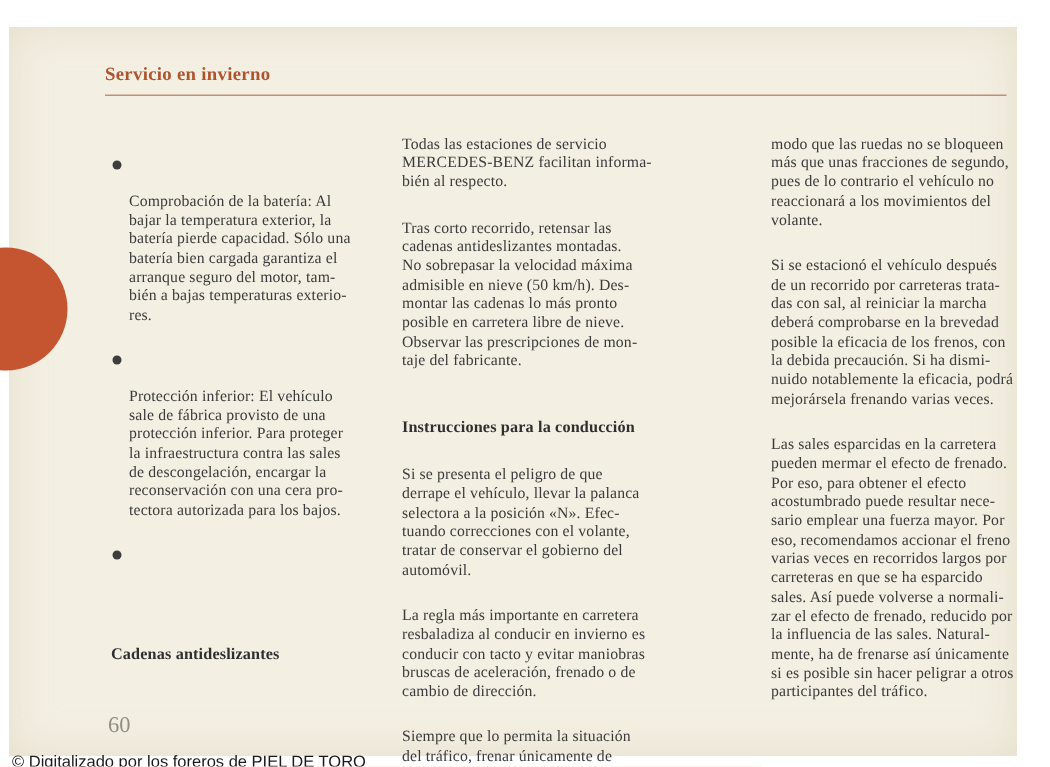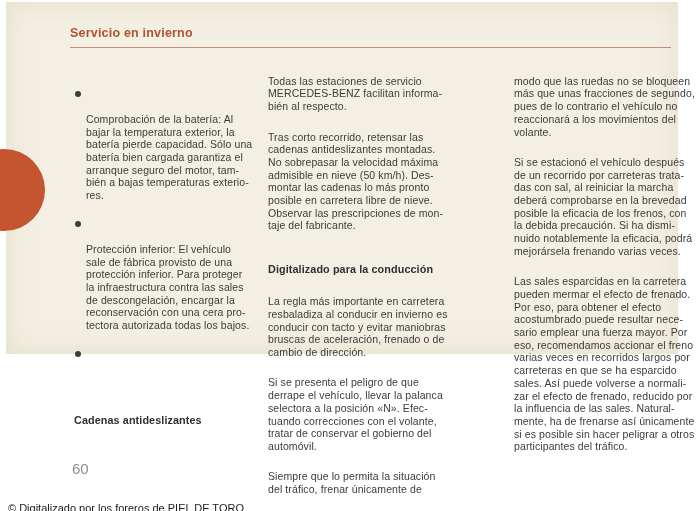--- a/index.html
+++ b/index.html
@@ -5,25 +5,26 @@
   html, body { margin: 0; padding: 0; }
   body {
     width: 700px; height: 511px;
     position: relative;
     background: #ffffff;
     overflow: hidden;
     font-family: "Liberation Sans", sans-serif;
   }
   .page {
     position: absolute;
-    left: 6px; top: 2px;
-    width: 672px; height: 352px;
+    left: 6px; top: 18px;
+    width: 672px; height: 486px;
     background: #f3efe2;
     box-shadow: inset 0 0 28px rgba(205,193,160,0.35);
     overflow: visible;
+    font-family: Liberation Serif, serif;
   }
   .thumb-tab {
     position: absolute;
     left: -43px; top: 147px;
     width: 82px; height: 82px;
     border-radius: 50%;
     background: #c55531;
   }
   .title {
     position: absolute;
@@ -105,21 +106,21 @@
 res.</span>
       </li>
       <li>
         <span class="bullet-dot"></span>
         <span>Protección inferior: El vehículo
 sale de fábrica provisto de una
 protección inferior. Para proteger
 la infraestructura contra las sales
 de descongelación, encargar la
 reconservación con una cera pro-
-tectora autorizada todas los bajos.</span>
+tectora autorizada para los bajos.</span>
       </li>
       <li>
         <span class="bullet-dot"></span>
       </li>
     </ul>
     <h2>Cadenas antideslizantes</h2>
     
   </div>
 
   <div class="col col2">
@@ -127,32 +128,32 @@
 MERCEDES-BENZ facilitan informa-
 bién al respecto.</p>
     <p>Tras corto recorrido, retensar las
 cadenas antideslizantes montadas.
 No sobrepasar la velocidad máxima
 admisible en nieve (50 km/h). Des-
 montar las cadenas lo más pronto
 posible en carretera libre de nieve.
 Observar las prescripciones de mon-
 taje del fabricante.</p>
-    <h2>Digitalizado para la conducción</h2>
-    <p>La regla más importante en carretera
-resbaladiza al conducir en invierno es
-conducir con tacto y evitar maniobras
-bruscas de aceleración, frenado o de
-cambio de dirección.</p>
+    <h2>Instrucciones para la conducción</h2>
     <p>Si se presenta el peligro de que
 derrape el vehículo, llevar la palanca
 selectora a la posición «N». Efec-
 tuando correcciones con el volante,
 tratar de conservar el gobierno del
 automóvil.</p>
+    <p>La regla más importante en carretera
+resbaladiza al conducir en invierno es
+conducir con tacto y evitar maniobras
+bruscas de aceleración, frenado o de
+cambio de dirección.</p>
     <p>Siempre que lo permita la situación
 del tráfico, frenar únicamente de</p>
   </div>
 
   <div class="col col3">
     <p>modo que las ruedas no se bloqueen
 más que unas fracciones de segundo,
 pues de lo contrario el vehículo no
 reaccionará a los movimientos del
 volante.</p>

